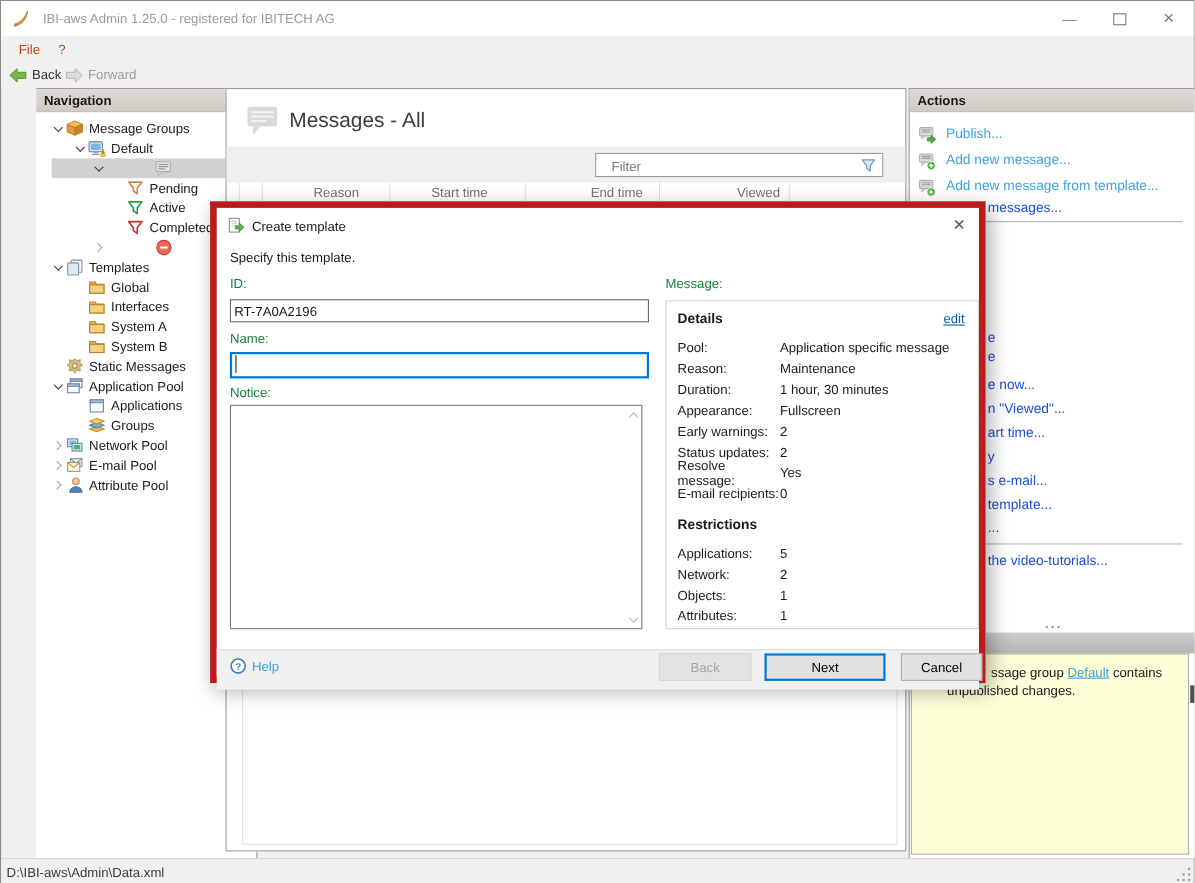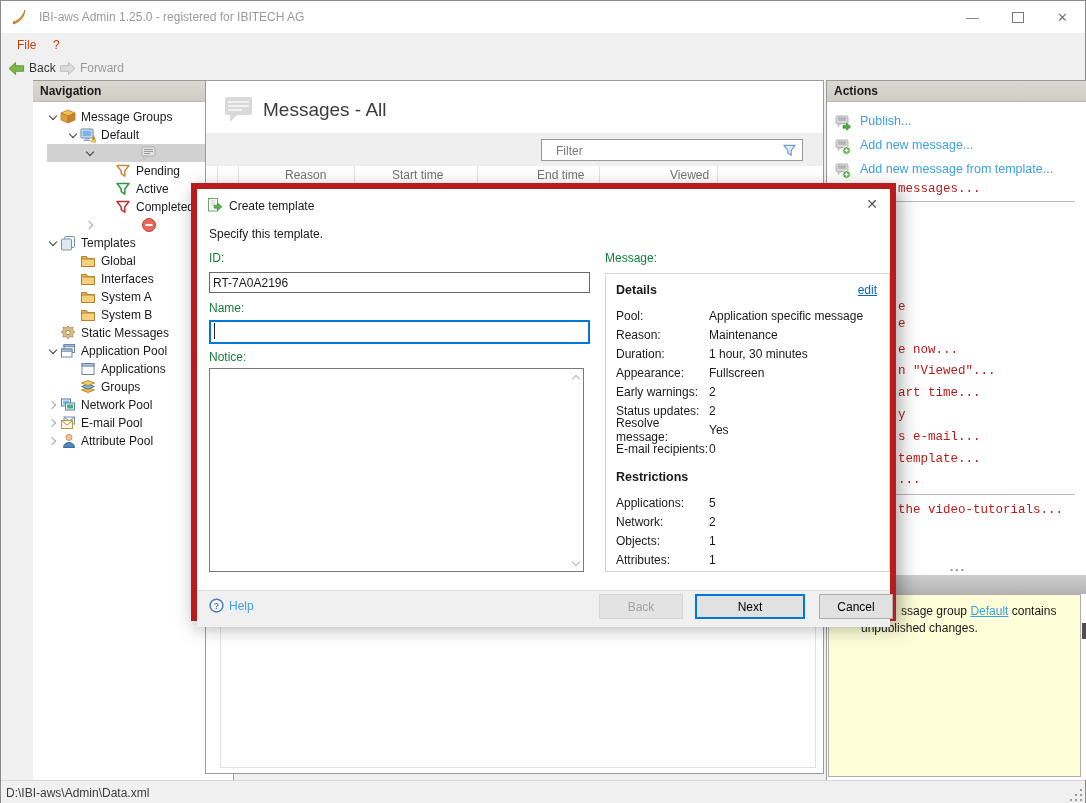--- a/index.html
+++ b/index.html
@@ -53,21 +53,21 @@
   .thead{position:absolute;left:0;top:85px;width:100%;height:18px;border-bottom:1px solid #e2e2e2;}
   .thead .col{position:absolute;top:2px;color:#737373;}
   .vsep{position:absolute;top:0;width:1px;height:18px;background:#e2e2e2;}
   .tbodybox{position:absolute;left:14px;top:541px;width:594px;height:144px;border:1px solid #e2e2e6;}
 
   
   .right{position:absolute;left:825px;top:79px;width:261px;height:700px;background:#fff;
          border-top:1px solid #9b9b9b;border-left:1px solid #9b9b9b;box-sizing:border-box;}
   .aitem{position:absolute;left:8px;display:flex;align-items:flex-start;gap:8px;color:#3da1e0;white-space:nowrap;}
   .aitem .albl{font-size:12.5px;}
-  .afrag{position:absolute;left:71px;color:#b91c1c;font-size:12.5px;white-space:nowrap;font-family:Liberation Mono, monospace;}
+  .afrag{position:absolute;left:71px;color:#1d4ed8;font-size:12.5px;white-space:nowrap;}
   .asep{position:absolute;left:8px;right:12px;height:1px;background:#b9b9b9;}
   .adots{position:absolute;left:123px;top:479px;color:#8a8a8a;letter-spacing:2px;font-weight:bold;}
   .splitter{position:absolute;left:0;top:494px;width:100%;height:19px;background:linear-gradient(#cdcdcd,#b4b4b4);}
   .notify{position:absolute;left:1px;top:513px;width:253px;height:183px;background:#fdfdd8;border:1px solid #b0b0a8;box-sizing:border-box;}
   .nline1{position:absolute;left:72px;top:9px;white-space:nowrap;}
   .nline2{position:absolute;left:32px;top:26px;white-space:nowrap;}
   .nlink{color:#3da1e0;text-decoration:underline;}
   .rthumb{position:absolute;left:1081px;top:622px;width:4px;height:16px;background:#4f4f4f;}
 
   

